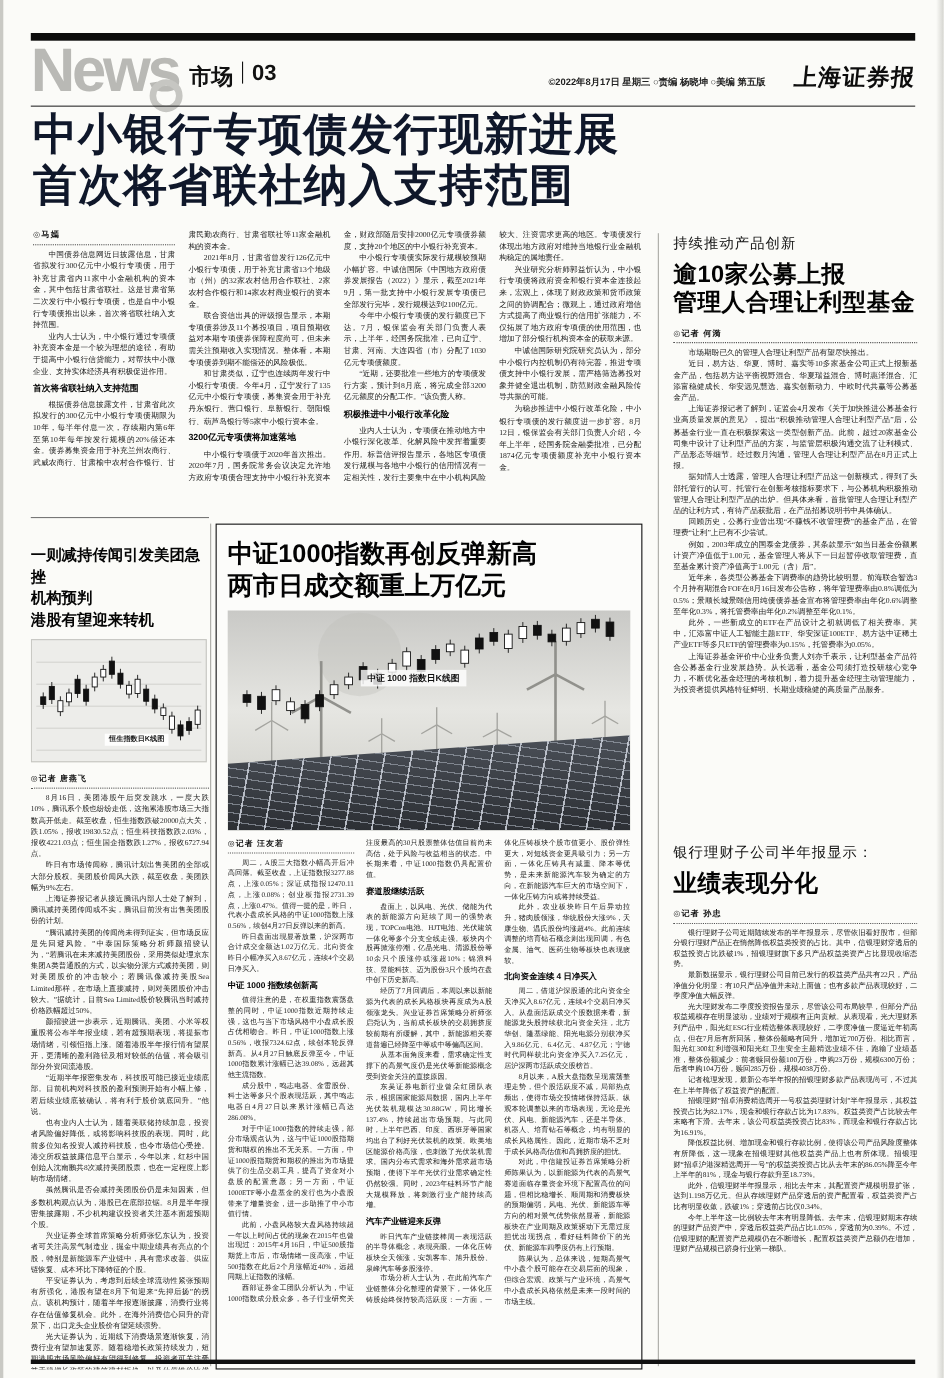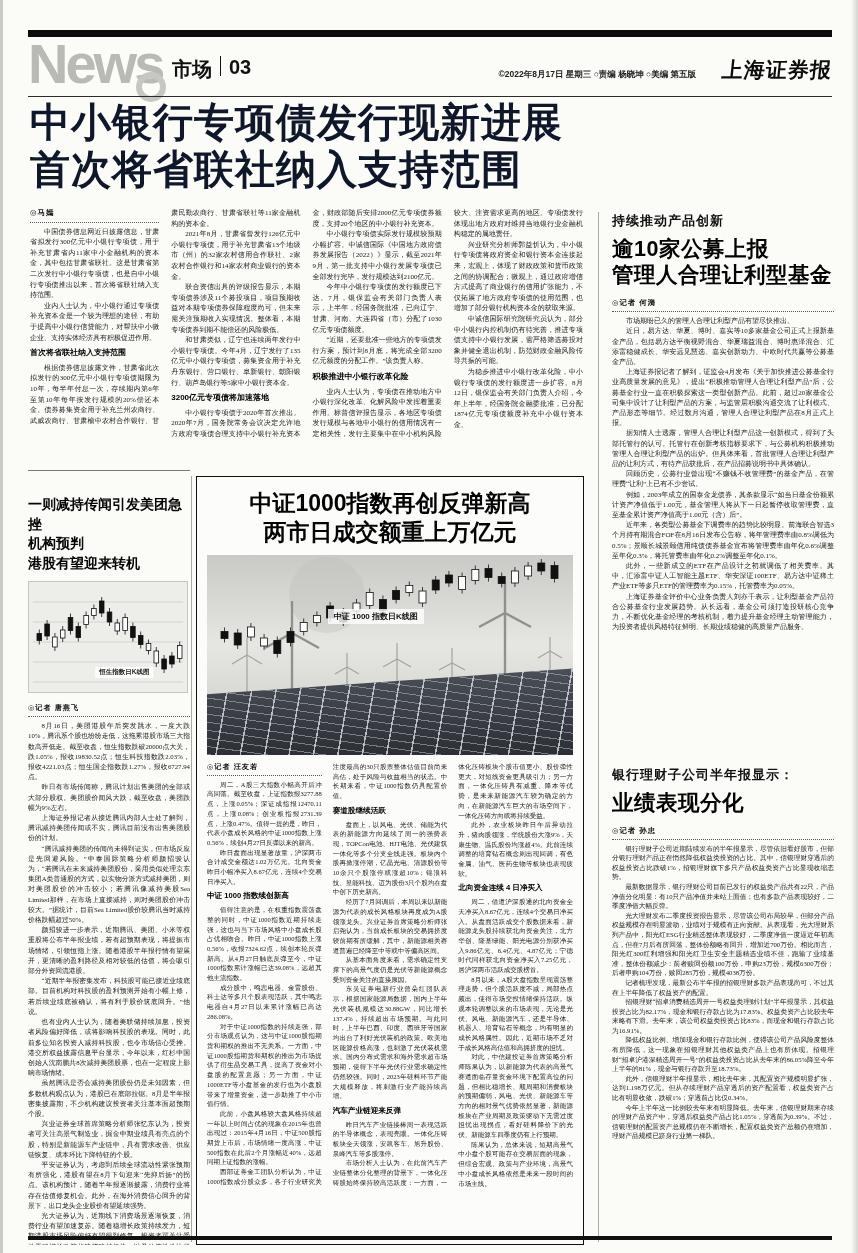--- a/index.html
+++ b/index.html
@@ -47,40 +47,40 @@
   .sidebar-headline{font-family:"Liberation Sans","DejaVu Sans",sans-serif;font-weight:900;
                     font-size:14px;line-height:19.5px;color:#050505;margin-bottom:8px;}
   .hs-chart{position:relative;width:160px;height:112px;background:#ededea;border:1px solid #c5c5c0;box-sizing:border-box;}
   .hs-label{position:absolute;left:50%;bottom:14px;transform:translateX(-22%);background:rgba(255,255,255,.9);
             padding:1px 4px;font-size:6.5px;font-weight:700;font-family:"Liberation Sans","DejaVu Sans",sans-serif;white-space:nowrap;}
   .sidebar-flow{margin-top:10px;font-size:6.8px;line-height:10.2px;height:552px;overflow:hidden;}
   .sidebar-flow .byline{font-size:7.2px;}
 
   .center-box{position:absolute;left:196px;top:476px;width:388px;height:769px;border:1.5px solid #111;
               box-sizing:border-box;padding:8px 10px;overflow:hidden;background:#fcfcfa;}
-  .center-headline{font-family:"Liberation Sans","DejaVu Sans",sans-serif;font-weight:900;text-align:center;
+  .center-headline{font-family:"Liberation Sans","DejaVu Sans",sans-serif;font-weight:900;
                    font-size:23px;line-height:29px;color:#030303;margin-top:4px;}
   .photo{position:relative;margin-top:8px;width:100%;height:200px;overflow:hidden;
          background:linear-gradient(180deg,#c9c9c6 0%,#e6e6e2 45%,#d9d9d4 70%,#cfcfca 100%);}
   .photo svg{position:absolute;left:0;top:0;}
   .panels{position:absolute;left:0;bottom:0;width:100%;height:46%;
           clip-path:polygon(0 34%,100% 6%,100% 100%,0 100%);
           background:
             repeating-linear-gradient(100deg, rgba(205,210,220,.85) 0 1.5px, rgba(0,0,0,0) 1.5px 24px),
             repeating-linear-gradient(8deg, rgba(170,177,188,.6) 0 1px, rgba(0,0,0,0) 1px 8px),
             linear-gradient(180deg,#4d525a,#2c2f34);}
   .photo-chip{position:absolute;left:33%;top:27%;background:rgba(255,255,255,.8);padding:2px 6px;
               font-size:8px;font-weight:700;font-family:"Liberation Sans","DejaVu Sans",sans-serif;color:#111;}
   .center-flow{margin-top:7px;column-count:3;column-gap:11px;font-size:6.5px;line-height:9.7px;
                height:450px;overflow:hidden;text-align:justify;}
   .center-flow .subhead{font-size:7.6px;}
   .center-flow .byline{font-size:7.2px;}
 
   .right-rail{position:absolute;left:612px;top:212px;width:222px;height:1030px;overflow:hidden;}
-  .kicker{font-family:"Liberation Sans","DejaVu Sans",sans-serif;font-size:13px;font-weight:700;color:#111;
+  .kicker{font-family:"Liberation Sans","DejaVu Sans",sans-serif;font-size:13px;font-weight:400;color:#111;
           letter-spacing:1px;margin-bottom:6px;}
   .rail-headline{font-family:"Liberation Sans","DejaVu Sans",sans-serif;font-weight:900;color:#030303;
                  font-size:21.5px;line-height:26px;margin-bottom:10px;letter-spacing:0.5px;}
   .rail-flow{font-size:7px;line-height:10.2px;text-align:justify;overflow:hidden;}
   .rail-flow .byline{font-size:7.4px;}
   #rail-flow-a{height:452px;}
   #rail-flow-b{height:332px;font-size:6.7px;line-height:9.6px;}
   .rail-article-b{margin-top:16px;}
 </style>
 </head>

